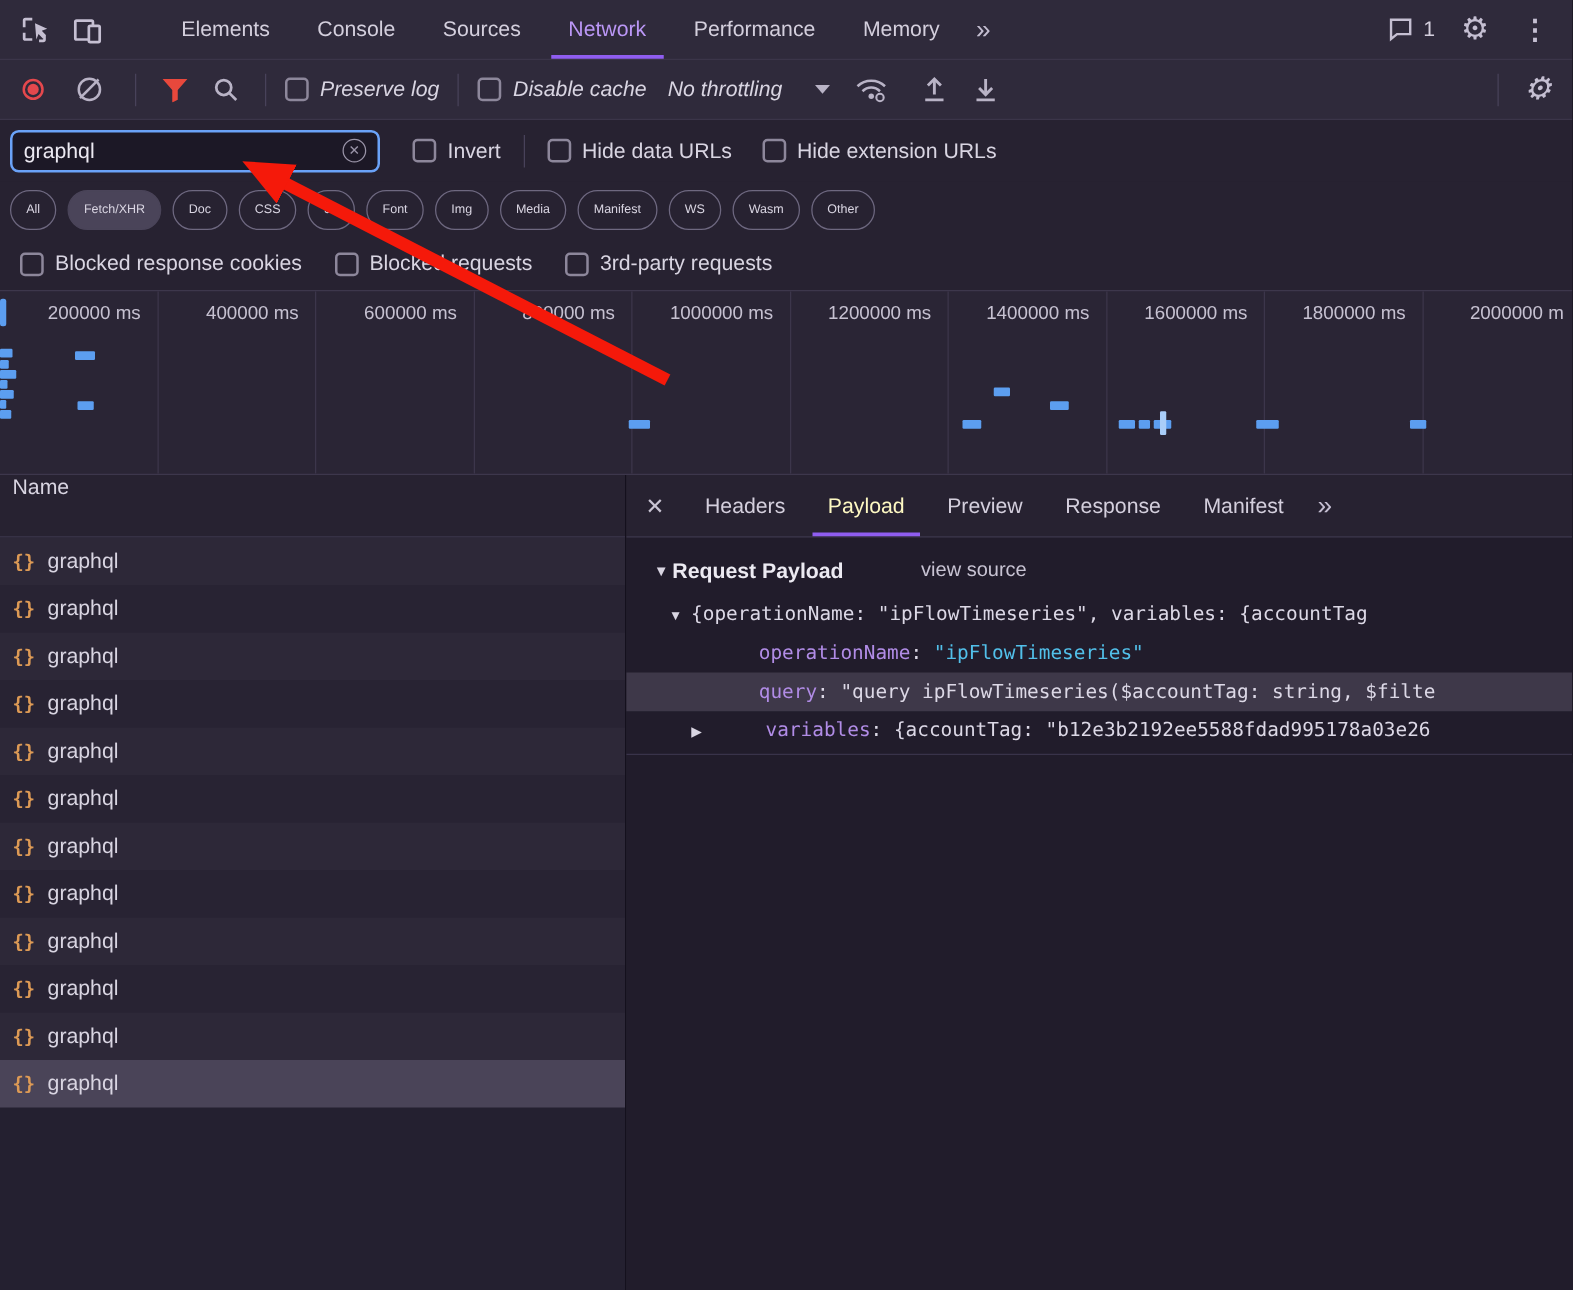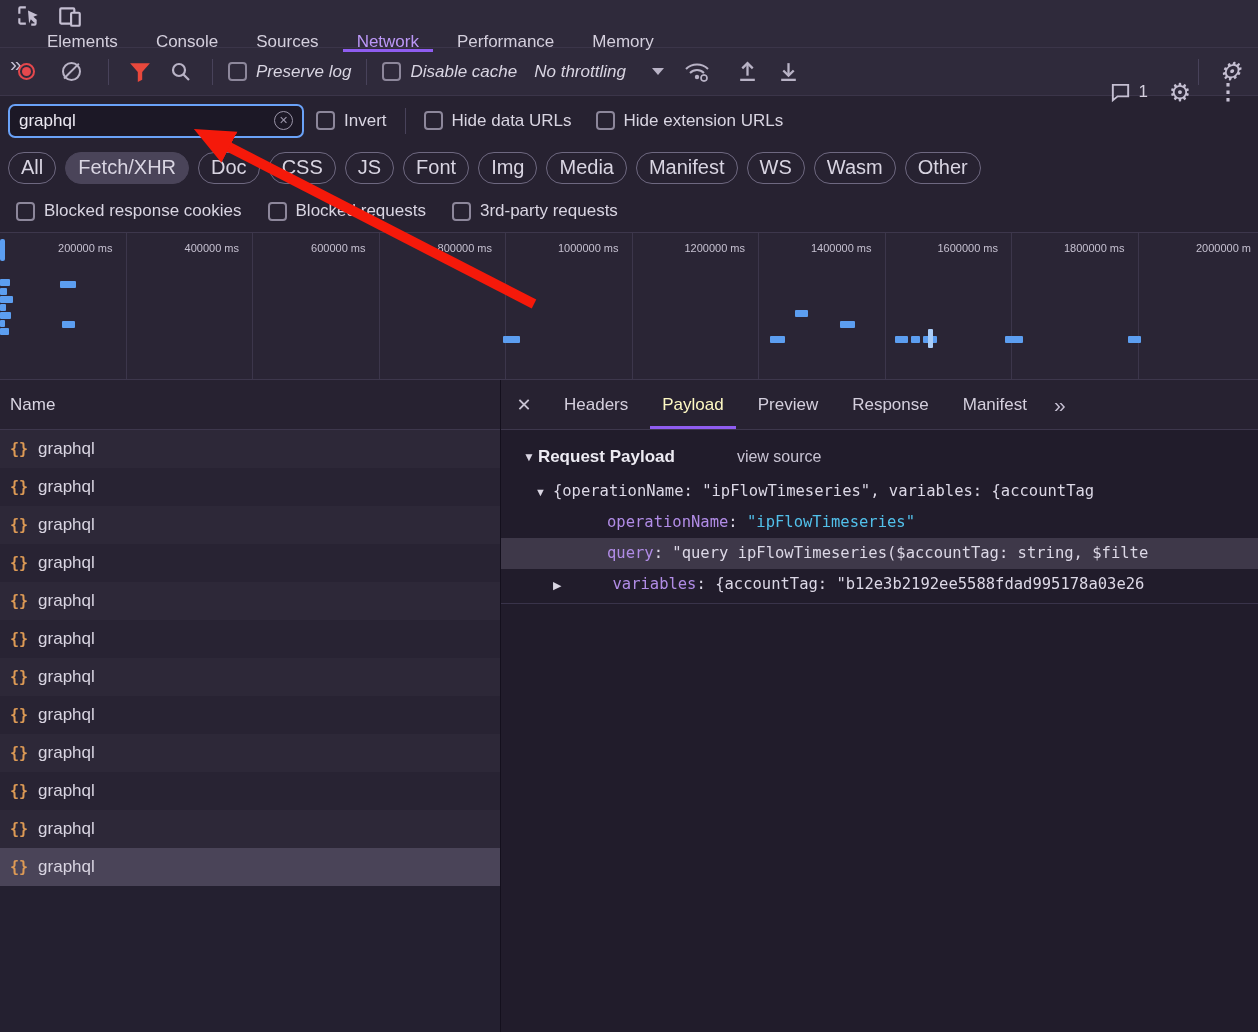--- a/index.html
+++ b/index.html
@@ -2,21 +2,21 @@
 <html><head>
 <meta charset="utf-8">
 <style>
   * { margin:0; padding:0; box-sizing:border-box; }
   html,body { background:#17131f; }
   body { font-family:"Liberation Sans", sans-serif; }
 
   .devtools{position:relative;width:1258px;height:1032px;background:#272231;color:#d9d5e2;overflow:hidden;font-size:17px;}
 
   
-  .tabbar{display:flex;align-items:stretch;height:48px;background:#2f2a3b;border-bottom:1px solid #3b3549;flex-direction:column;}
+  .tabbar{display:flex;align-items:stretch;height:48px;background:#2f2a3b;border-bottom:1px solid #3b3549;}
   .tb-icons{display:flex;align-items:center;gap:10px;padding:0 12px;}
   .icon-btn{display:flex;align-items:center;justify-content:center;width:32px;height:32px;color:#c5bfd2;}
   .main-tabs{display:flex;align-items:stretch;margin-left:28px;}
   .main-tab{display:flex;align-items:center;padding:0 19px;color:#d4cfdd;position:relative;cursor:default;}
   .main-tab.active{color:#bb97f6;}
   .main-tab.active::after{content:'';position:absolute;left:5px;right:5px;bottom:0;height:3px;background:#8f5df0;}
   .overflow-glyph{display:flex;align-items:center;padding:0 10px;color:#c5bfd2;font-size:21px;}
   .tabbar-right{margin-left:auto;display:flex;align-items:center;gap:16px;padding-right:14px;}
   .msg-group{display:flex;align-items:center;gap:7px;color:#d4cfdd;}
   .glyph-gear{font-size:25px;line-height:1;color:#c5bfd2;}
@@ -36,40 +36,40 @@
   .toolbar .spacer{flex:1;}
 
   
   .filter-row{display:flex;align-items:center;height:49px;padding:0 8px;gap:12px;background:#272231;}
   .filter-input{display:flex;align-items:center;width:296px;height:34px;border:2px solid #6aa2f8;border-radius:7px;background:#1c1826;padding:0 9px;flex:none;}
   .filter-input input{flex:1;background:none;border:none;outline:none;color:#ece9f2;font-size:17px;font-family:inherit;min-width:0;}
   .clear-btn{width:19px;height:19px;border-radius:50%;border:1.6px solid #9a94a8;color:#9a94a8;font-size:11px;display:flex;align-items:center;justify-content:center;flex:none;}
 
   
   .chips-row{display:flex;align-items:center;height:45px;padding:0 8px;gap:9px;}
-  .chip{display:flex;align-items:center;height:32px;padding:0 12px;border:1px solid #6e6880;border-radius:16px;font-size:20px;color:#d9d5e2;white-space:nowrap;}
+  .chip{display:flex;align-items:center;height:32px;padding:0 12px;border:1px solid #6e6880;border-radius:16px;font-size:10px;color:#d9d5e2;white-space:nowrap;}
   .chip.selected{background:#4a4459;border-color:#4a4459;}
 
   
   .extra-row{display:flex;align-items:center;height:42px;padding:0 16px;gap:26px;}
 
   
   .waterfall{position:relative;height:148px;background:#2a2535;border-top:1px solid #3d374c;border-bottom:1px solid #3d374c;overflow:hidden;}
   .wf-grid{display:flex;height:100%;}
   .wf-col{width:126.5px;flex:none;border-right:1px solid #3c364b;}
-  .wf-tick{text-align:right;padding:9px 13px 0 0;font-size:11px;color:#c6c1d1;white-space:nowrap;}
+  .wf-tick{text-align:right;padding:9px 13px 0 0;font-size:15px;color:#c6c1d1;white-space:nowrap;}
   .wf-canvas{position:absolute;inset:0;}
   .wf-bar{position:absolute;height:7px;border-radius:1px;background:#5c9ef0;}
   .wf-marker{position:absolute;background:#a9cdf8;border-radius:1px;}
   .wf-left-indicator{position:absolute;left:0;top:6px;width:5px;height:22px;background:#5c9ef0;border-radius:2px;}
 
   
   .split{display:flex;height:652px;}
   .left-panel{width:501px;flex:none;background:#242030;border-right:1px solid #14101d;display:flex;flex-direction:column;overflow:hidden;}
-  .list-header{height:50px;flex:none;display:flex;align-items:center;padding-left:10px;border-bottom:1px solid #3d374c;background:#272231;}
+  .list-header{height:50px;flex:none;display:flex;padding-left:10px;border-bottom:1px solid #3d374c;background:#272231;}
   .req-rows{flex:1;overflow:hidden;}
   .req-row{height:38px;display:flex;align-items:center;gap:10px;padding-left:10px;background:#2d2838;}
   .req-row.odd{background:#282333;}
   .req-row.selected{background:#4a4458;}
   .braces-icon{color:#dd9a55;font-family:"DejaVu Sans Mono",monospace;font-size:15px;font-weight:bold;flex:none;}
 
   .right-panel{flex:1;background:#211c2b;display:flex;flex-direction:column;overflow:hidden;}
   .detail-tabs{height:50px;flex:none;display:flex;align-items:stretch;border-bottom:1px solid #3d374c;background:#272231;}
   .detail-close{width:46px;display:flex;align-items:center;justify-content:center;color:#c9c4d3;font-size:18px;}
   .detail-tab{display:flex;align-items:center;padding:0 17px;color:#d4cfdd;position:relative;}
@@ -186,21 +186,21 @@
     <span class="spacer"></span>
     <span class="vdiv"></span>
     <span class="icon-btn glyph-gear">⚙</span>
   </div>
 
   <div class="filter-row">
     <span class="filter-input">
       <input value="graphql" style="">
       <span class="clear-btn">✕</span>
     </span>
-    <span class="cb-group" style="">
+    <span class="cb-group" style="margin-left:14px;">
       <span class="cb"></span>
       <span>Invert</span>
     </span>
     <span class="vdiv"></span>
     <span class="cb-group">
       <span class="cb"></span>
       <span>Hide data URLs</span>
     </span>
     <span class="cb-group" style="margin-left:12px;">
       <span class="cb"></span>

